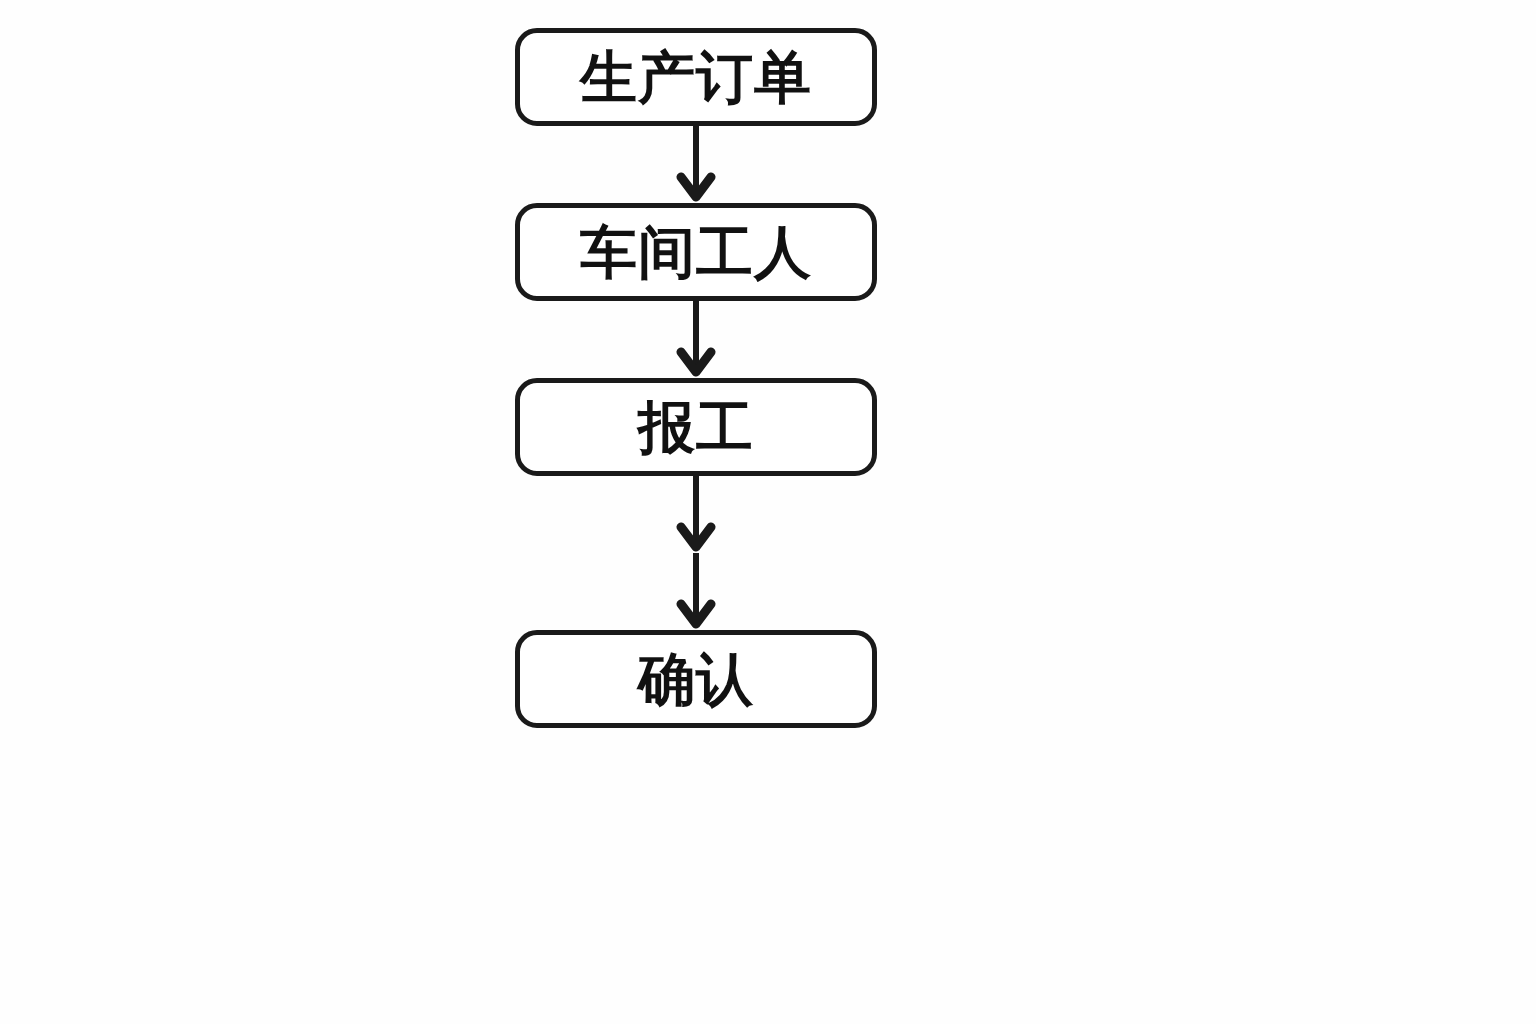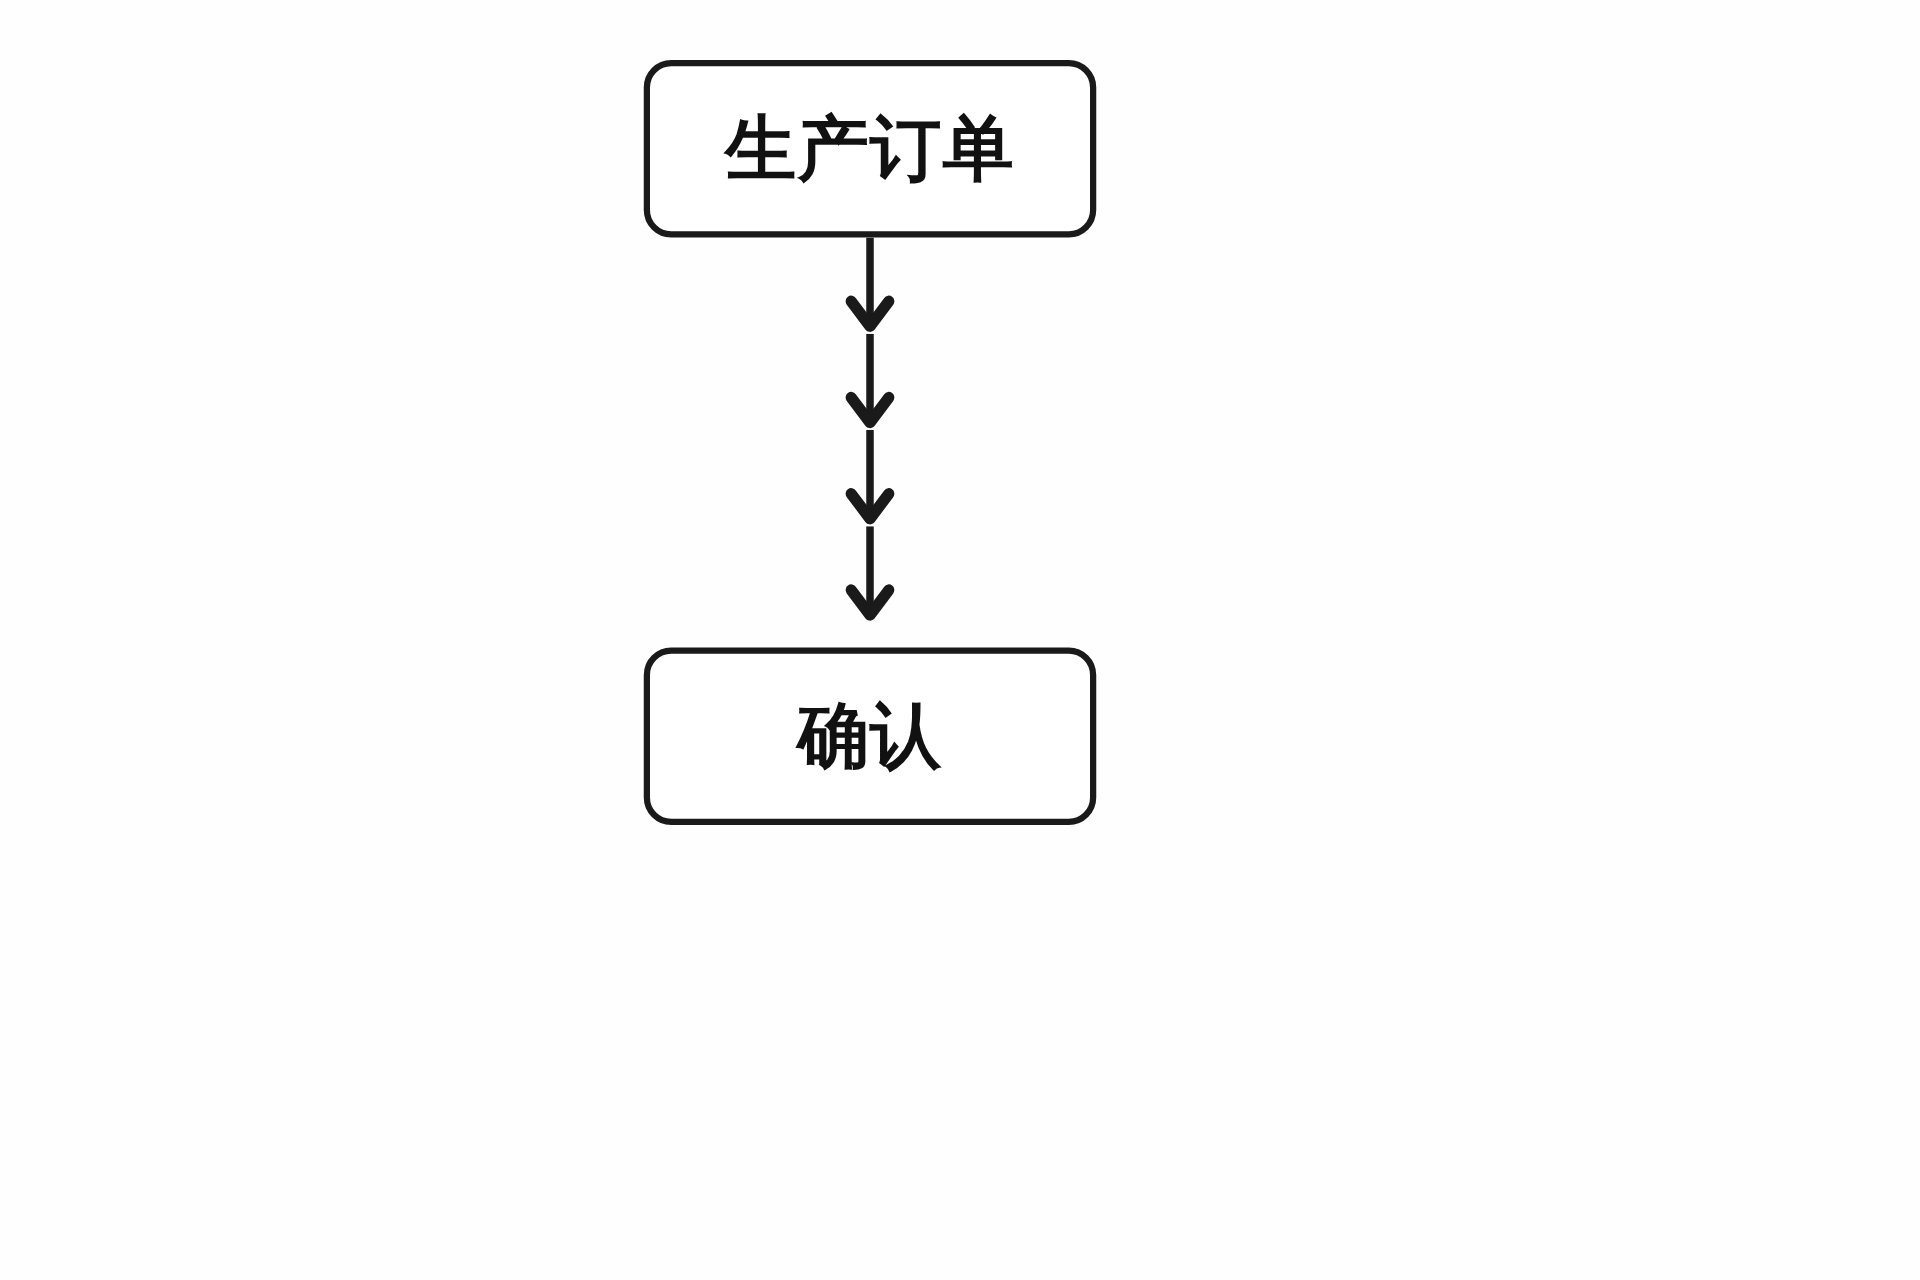--- a/index.html
+++ b/index.html
@@ -26,28 +26,27 @@
     position: absolute;
     left: 515px;
     top: 28px;
     width: 362px;
     display: flex;
     flex-direction: column;
     align-items: center;
   }
   .flow-node {
     width: 362px;
-    height: 142px;
+    height: 98px;
     background: var(--fill);
     border: 5px solid var(--stroke);
     border-radius: 22px;
     display: flex;
     align-items: center;
     justify-content: center;
-    margin-top: 20px;
   }
   .flow-node .node-label {
     font-size: 57px;
     font-weight: bold;
     color: var(--text);
     letter-spacing: 1px;
     line-height: 1;
     white-space: nowrap;
   }
   .flow-arrow {
@@ -65,26 +64,32 @@
 
     <div class="flow-node">
       <span class="node-label">生产订单</span>
     </div>
 
     <svg class="flow-arrow" viewBox="0 0 60 77" xmlns="http://www.w3.org/2000/svg">
       <line x1="30" y1="0" x2="30" y2="70" stroke="#1a1a1a" stroke-width="6"></line>
       <polyline points="15,51 30,71 45,51" fill="none" stroke="#1a1a1a" stroke-width="9" stroke-linecap="round" stroke-linejoin="round"></polyline>
     </svg>
 
+    <div class="flow-node">
+      <span class="node-label">车间工人</span>
+    </div>
 
     <svg class="flow-arrow" viewBox="0 0 60 77" xmlns="http://www.w3.org/2000/svg">
       <line x1="30" y1="0" x2="30" y2="70" stroke="#1a1a1a" stroke-width="6"></line>
       <polyline points="15,51 30,71 45,51" fill="none" stroke="#1a1a1a" stroke-width="9" stroke-linecap="round" stroke-linejoin="round"></polyline>
     </svg>
 
+    <div class="flow-node">
+      <span class="node-label">报工</span>
+    </div>
 
     <svg class="flow-arrow" viewBox="0 0 60 77" xmlns="http://www.w3.org/2000/svg">
       <line x1="30" y1="0" x2="30" y2="70" stroke="#1a1a1a" stroke-width="6"></line>
       <polyline points="15,51 30,71 45,51" fill="none" stroke="#1a1a1a" stroke-width="9" stroke-linecap="round" stroke-linejoin="round"></polyline>
     </svg>
 
 
     <svg class="flow-arrow" viewBox="0 0 60 77" xmlns="http://www.w3.org/2000/svg">
       <line x1="30" y1="0" x2="30" y2="70" stroke="#1a1a1a" stroke-width="6"></line>
       <polyline points="15,51 30,71 45,51" fill="none" stroke="#1a1a1a" stroke-width="9" stroke-linecap="round" stroke-linejoin="round"></polyline>

